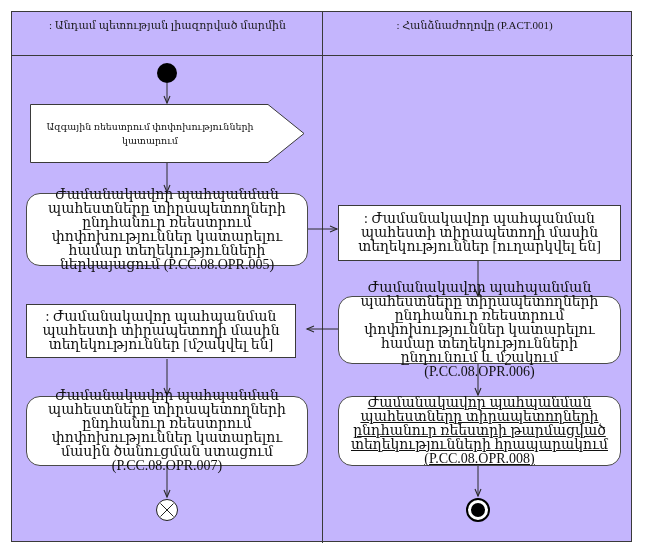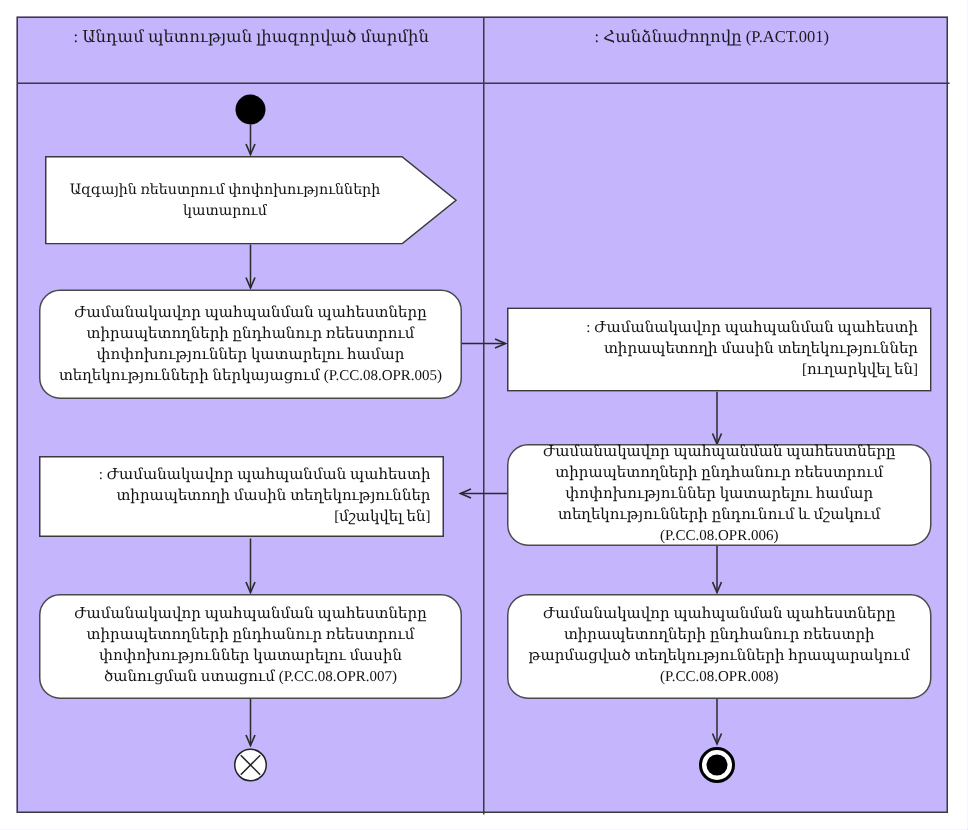--- a/index.html
+++ b/index.html
@@ -62,38 +62,37 @@
   .lane-title.right { left: 296px; width: 309px; margin-left: 12px; }
 
   
   .node {
     position: absolute;
     box-sizing: border-box;
     display: flex;
     align-items: center;
     justify-content: center;
     text-align: center;
-    font-size: 10px;
+    font-size: 14px;
     line-height: 14px;
     color: #111111;
     background: #ffffff;
     padding: 4px 8px;
   }
 
   
   .action {
     border: 1px solid #4a4a4a;
     border-radius: 14px;
   }
 
   
   .object-node {
     border: 1px solid #3a3a3a;
     border-radius: 0;
-    text-align: right;
   }
 
   
   .initial-node {
     position: absolute;
     width: 20px;
     height: 20px;
     border-radius: 50%;
     background: #000000;
   }
@@ -211,19 +210,19 @@
   </div>
 
   <div class="node object-node" style="left:338px; top:205px; width:283px; height:56px;">
     <span>: Ժամանակավոր պահպանման պահեստի տիրապետողի մասին տեղեկություններ [ուղարկվել են]</span>
   </div>
 
   <div class="node action" style="left:338px; top:296px; width:283px; height:68px;">
     <span>Ժամանակավոր պահպանման պահեստները տիրապետողների ընդհանուր ռեեստրում փոփոխություններ կատարելու համար տեղեկությունների ընդունում և մշակում (P.CC.08.OPR.006)</span>
   </div>
 
-  <div class="node action" style="left:338px; top:396px; width:283px; height:70px;">
+  <div class="node action" style="left:338px; top:396px; width:283px; height:70px;text-decoration:underline;">
     <span>Ժամանակավոր պահպանման պահեստները տիրապետողների ընդհանուր ռեեստրի թարմացված տեղեկությունների հրապարակում (P.CC.08.OPR.008)</span>
   </div>
 
   <div class="final-node" style="left:466px; top:498px;"></div>
 
 </div>
 
 </body></html>

